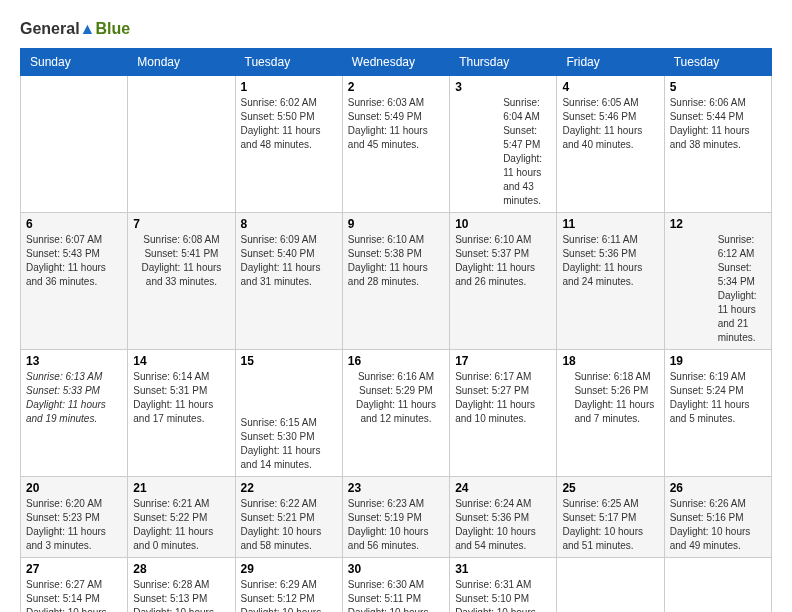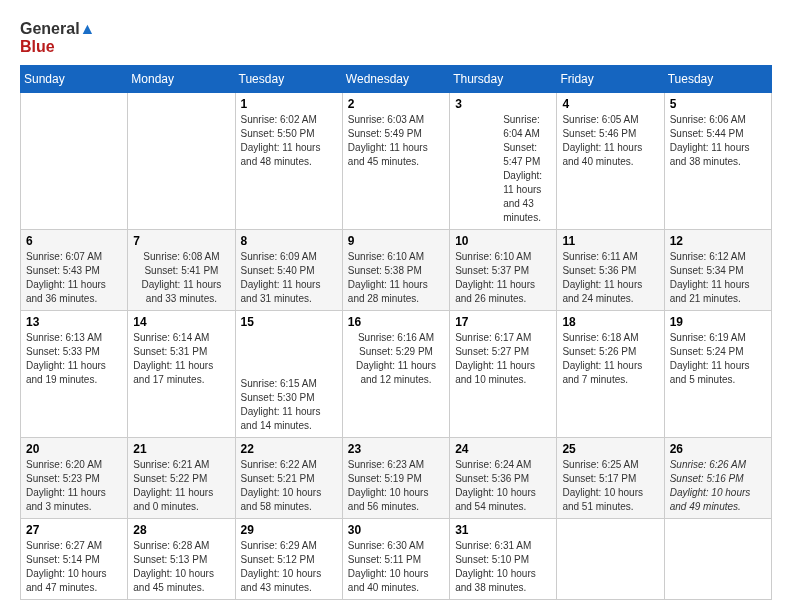--- a/index.html
+++ b/index.html
@@ -33,21 +33,21 @@
       color: #333;
     }
     table {
       width: 100%;
       border-collapse: collapse;
       font-size: 11px;
     }
     th {
       background-color: #1565c0;
       color: #fff;
-      padding: 6px 3px;
+      padding: 6px 9px;
       text-align: left;
       font-size: 12px;
       font-weight: normal;
       border: 1px solid #1565c0;
     }
     td {
       border: 1px solid #ccc;
       padding: 4px 5px;
       vertical-align: top;
       height: 80px;
@@ -72,25 +72,25 @@
     }
     .empty-cell {
       background-color: #fff;
     }
   </style>
 </head>
 <body>
 
 <div class="header">
   <div class="logo">
-  <div style="display:flex;flex-direction:column;align-items:flex-start;">
+  <div style="display:flex;flex-direction:row;align-items:flex-start;">
     <div style="display:flex;align-items:center;">
       <div style="font-size:16px;font-weight:bold;color:#333;line-height:1.1;">General<span style="color:#1a6ec7;">▲</span></div>
     </div>
-    <div style="font-size:16px;font-weight:bold;color:#b91c1c;line-height:1.1;">Blue</div>
+    <div style="font-size:16px;font-weight:bold;color:#4d7c0f;line-height:1.1;">Blue</div>
   </div>
 </div>
   <div class="title-block">
     <div class="month-title"></div>
     <div class="location"></div>
   </div>
 </div>
 
 <table>
   <thead>
@@ -171,29 +171,29 @@
 Daylight: 11 hours and 26 minutes.</div>
         </td>
         <td>
           <span class="day-number">11</span>
           <div class="cell-text" style="white-space: pre-line;">Sunrise: 6:11 AM
 Sunset: 5:36 PM
 Daylight: 11 hours and 24 minutes.</div>
         </td>
         <td>
           <span class="day-number">12</span>
-          <div class="cell-text" style="white-space: pre-line;">Sunrise: 6:12 AM
+          <div class="cell-text" style="white-space: pre-line; margin-left: 48px;">Sunrise: 6:12 AM
 Sunset: 5:34 PM
 Daylight: 11 hours and 21 minutes.</div>
         </td>
       </tr>
       <tr>
         <td>
           <span class="day-number">13</span>
-          <div class="cell-text" style="white-space: pre-line;">Sunrise: 6:13 AM
+          <div class="cell-text" style="white-space: pre-line; font-style: italic;">Sunrise: 6:13 AM
 Sunset: 5:33 PM
 Daylight: 11 hours and 19 minutes.</div>
         </td>
         <td>
           <span class="day-number">14</span>
           <div class="cell-text" style="white-space: pre-line;">Sunrise: 6:14 AM
 Sunset: 5:31 PM
 Daylight: 11 hours and 17 minutes.</div>
         </td>
         <td>
@@ -209,21 +209,21 @@
 Daylight: 11 hours and 12 minutes.</div>
         </td>
         <td>
           <span class="day-number">17</span>
           <div class="cell-text" style="white-space: pre-line;">Sunrise: 6:17 AM
 Sunset: 5:27 PM
 Daylight: 11 hours and 10 minutes.</div>
         </td>
         <td>
           <span class="day-number">18</span>
-          <div class="cell-text" style="white-space: pre-line;">Sunrise: 6:18 AM
+          <div class="cell-text" style="white-space: pre-line; margin-left: 12px;">Sunrise: 6:18 AM
 Sunset: 5:26 PM
 Daylight: 11 hours and 7 minutes.</div>
         </td>
         <td>
           <span class="day-number">19</span>
           <div class="cell-text" style="white-space: pre-line;">Sunrise: 6:19 AM
 Sunset: 5:24 PM
 Daylight: 11 hours and 5 minutes.</div>
         </td>
       </tr>
@@ -259,21 +259,21 @@
 Daylight: 10 hours and 54 minutes.</div>
         </td>
         <td>
           <span class="day-number">25</span>
           <div class="cell-text" style="white-space: pre-line;">Sunrise: 6:25 AM
 Sunset: 5:17 PM
 Daylight: 10 hours and 51 minutes.</div>
         </td>
         <td>
           <span class="day-number">26</span>
-          <div class="cell-text" style="white-space: pre-line; font-style: italic;">Sunrise: 6:26 AM
+          <div class="cell-text" style="white-space: pre-line;">Sunrise: 6:26 AM
 Sunset: 5:16 PM
 Daylight: 10 hours and 49 minutes.</div>
         </td>
       </tr>
       <tr>
         <td>
           <span class="day-number">27</span>
           <div class="cell-text" style="white-space: pre-line;">Sunrise: 6:27 AM
 Sunset: 5:14 PM
 Daylight: 10 hours and 47 minutes.</div>

